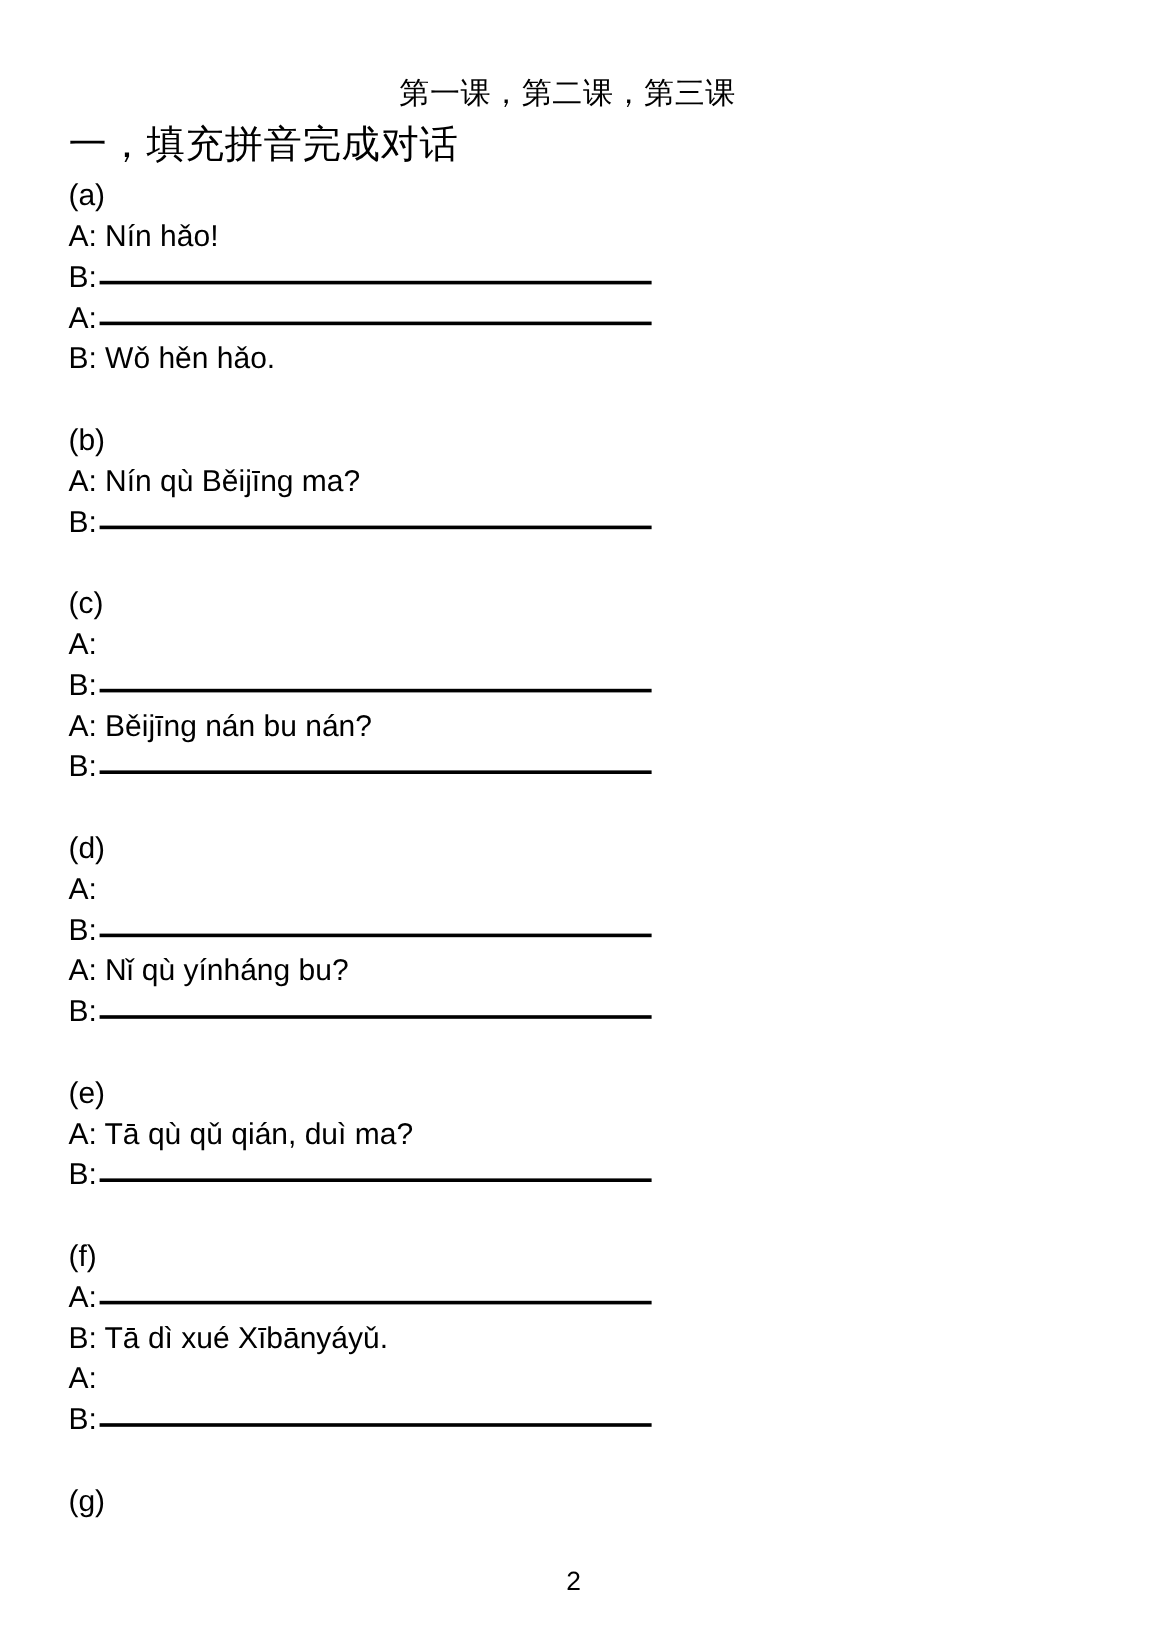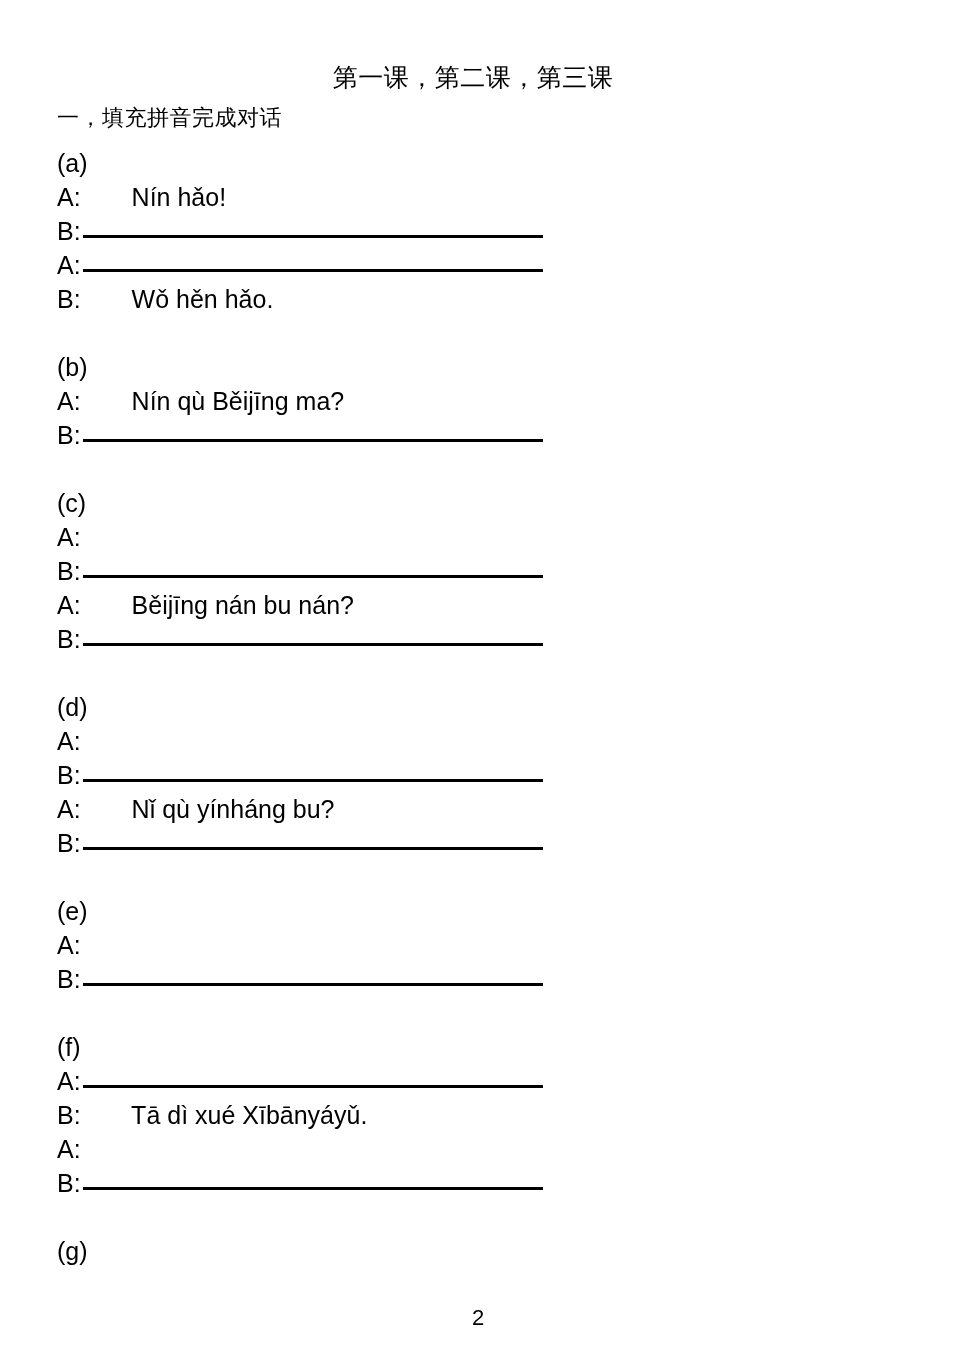--- a/index.html
+++ b/index.html
@@ -29,22 +29,22 @@
     font-family: "DejaVu Serif", "Liberation Serif", serif;
     font-size: 25px;
     line-height: 30px;
     letter-spacing: 0.5px;
     transform: translateX(-7px);
   }
   .section-heading {
     position: absolute;
     top: 104px;
     left: 57px;
-    font-family: Liberation Mono, monospace;
-    font-size: 22px;
+    font-family: Liberation Sans, sans-serif;
+    font-size: 32px;
     line-height: 32px;
     letter-spacing: 0.5px;
   }
   .body-block {
     position: absolute;
     left: 57px;
     top: 146px;
     width: 860px;
   }
   .group {
@@ -65,21 +65,20 @@
     line-height: 34px;
     white-space: pre;
   }
   .speaker {
     flex: 0 0 auto;
     white-space: pre;
   }
   .utterance {
     flex: 0 0 auto;
     white-space: pre;
-    margin-left: 44px;
   }
   .blank-rule {
     flex: 0 0 auto;
     display: inline-block;
     width: 460px;
     border-bottom: 3px solid #000000;
     height: 0;
     position: relative;
     top: -2px;
     margin-left: 2px;
@@ -126,21 +125,21 @@
       </div>
       <div class="group">
         <div class="group-label">(d)</div>
         <div class="line-row"><span class="speaker">A:</span></div>
         <div class="line-row"><span class="speaker">B:</span><span class="blank-rule"></span></div>
         <div class="line-row"><span class="speaker">A:</span><span class="utterance"> Nǐ qù yínháng bu?</span></div>
         <div class="line-row"><span class="speaker">B:</span><span class="blank-rule"></span></div>
       </div>
       <div class="group">
         <div class="group-label">(e)</div>
-        <div class="line-row"><span class="speaker">A:</span></div>
+        <div class="line-row"><span class="speaker">A:</span><span class="utterance"> Tā qù qǔ qián, duì ma?</span></div>
         <div class="line-row"><span class="speaker">B:</span><span class="blank-rule"></span></div>
       </div>
       <div class="group">
         <div class="group-label">(f)</div>
         <div class="line-row"><span class="speaker">A:</span><span class="blank-rule"></span></div>
         <div class="line-row"><span class="speaker">B:</span><span class="utterance"> Tā dì xué Xībānyáyǔ.</span></div>
         <div class="line-row"><span class="speaker">A:</span></div>
         <div class="line-row"><span class="speaker">B:</span><span class="blank-rule"></span></div>
       </div>
       <div class="group">

